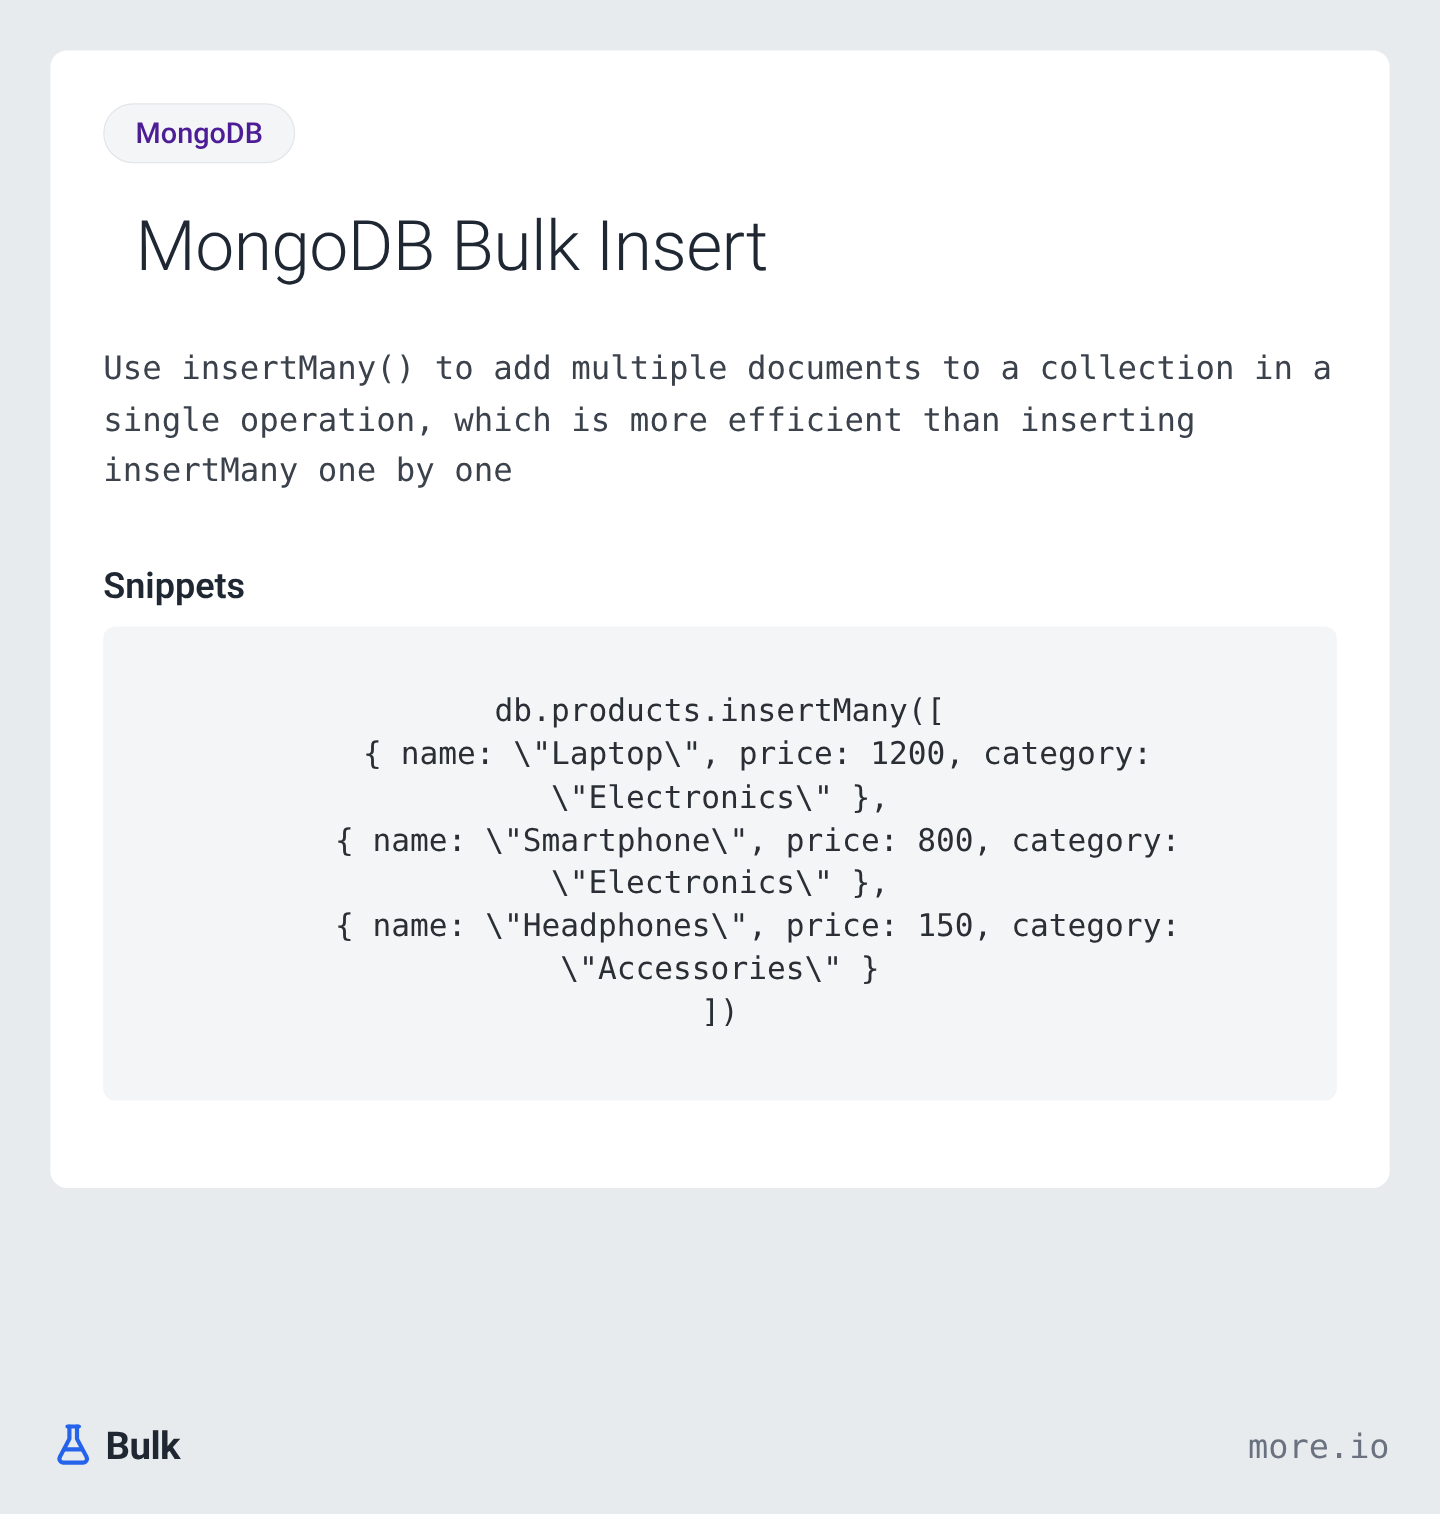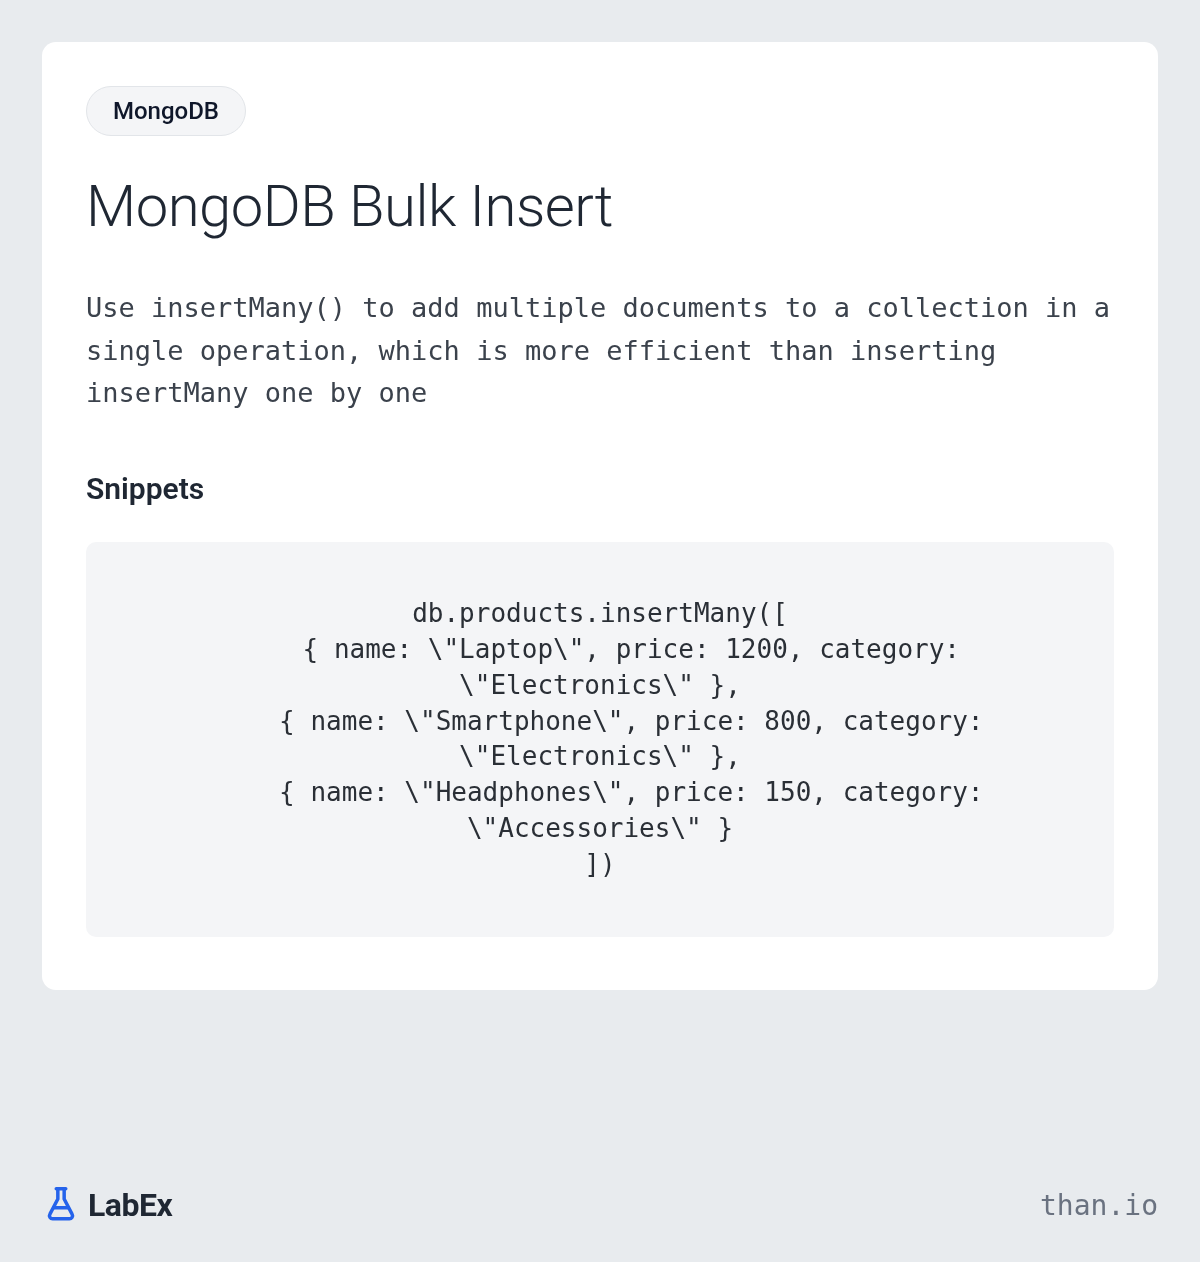--- a/index.html
+++ b/index.html
@@ -22,43 +22,44 @@
       min-height: 948px;
     }
     .tag {
       display: inline-block;
       background: #f4f5f7;
       border: 1px solid #e2e5e9;
       border-radius: 999px;
       padding: 10px 26px;
       font-size: 24px;
       font-weight: 500;
-      color: #0f172a;
+      color: #4c1d95;
       margin-bottom: 38px;
     }
     .title {
       font-size: 58px;
       font-weight: 300;
       color: #1f2733;
       letter-spacing: -0.5px;
       margin-bottom: 48px;
       line-height: 1.12;
+      margin-left: 27px;
     }
     .description {
       font-family: ui-monospace, SFMono-Regular, "SF Mono", Menlo, Consolas, monospace;
       font-size: 27px;
       color: #3b424c;
       line-height: 1.58;
       margin-bottom: 56px;
     }
     .snippets-heading {
       font-size: 30px;
       font-weight: 600;
       color: #1f2733;
-      margin-bottom: 36px;
+      margin-bottom: 16px;
     }
     .code-block {
       background: #f4f5f7;
       border-radius: 10px;
       padding: 54px;
       text-align: center;
     }
     .code-block pre {
       font-family: ui-monospace, SFMono-Regular, "SF Mono", Menlo, Consolas, monospace;
       font-size: 26px;
@@ -116,16 +117,16 @@
 
 <div class="footer">
   <div class="logo">
     <span>
       <svg viewBox="0 0 24 24" fill="none" stroke="#2563eb" stroke-width="2.2" stroke-linecap="round" stroke-linejoin="round">
         <path d="M9 3h6"></path>
         <path d="M10 3v6.5L5 19a2 2 0 0 0 1.8 3h10.4A2 2 0 0 0 19 19l-5-9.5V3"></path>
         <path d="M7.5 15h9"></path>
       </svg>
     </span>
-    <span class="logo-text">LabEx</span>
+    <span class="logo-text">Bulk</span>
   </div>
-  <span class="url">than.io</span>
+  <span class="url">more.io</span>
 </div>
 
 </body></html>

